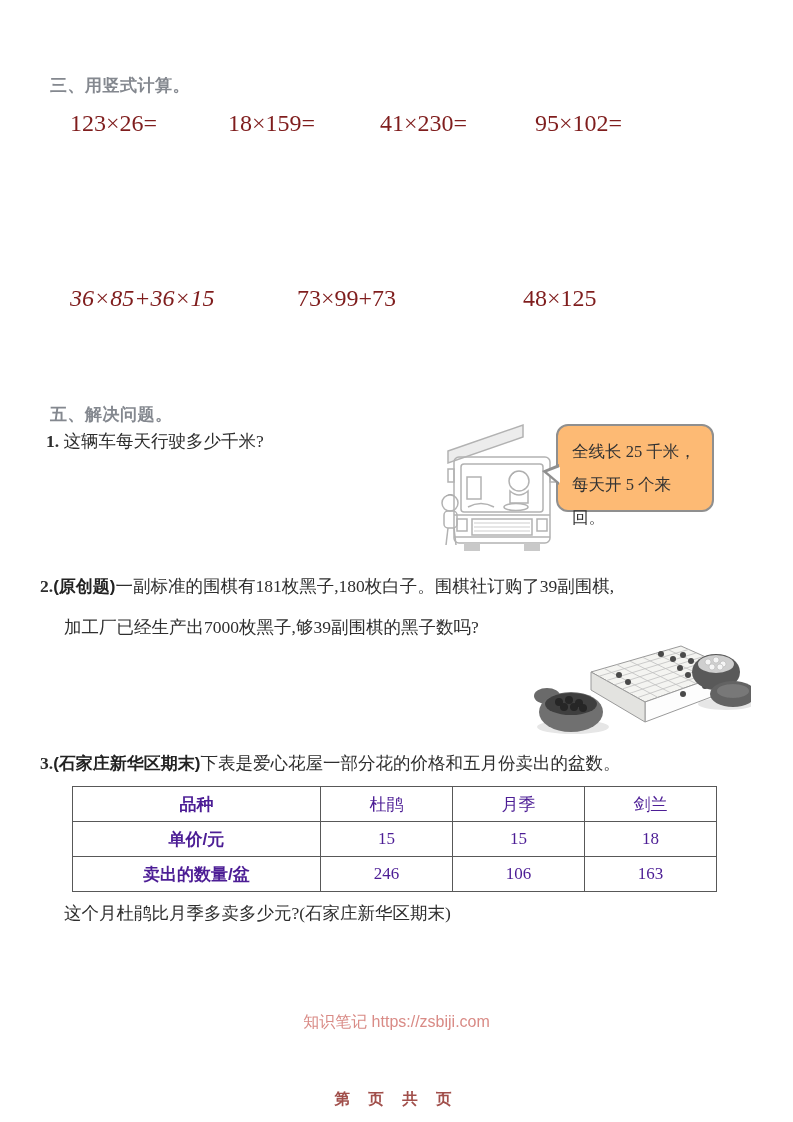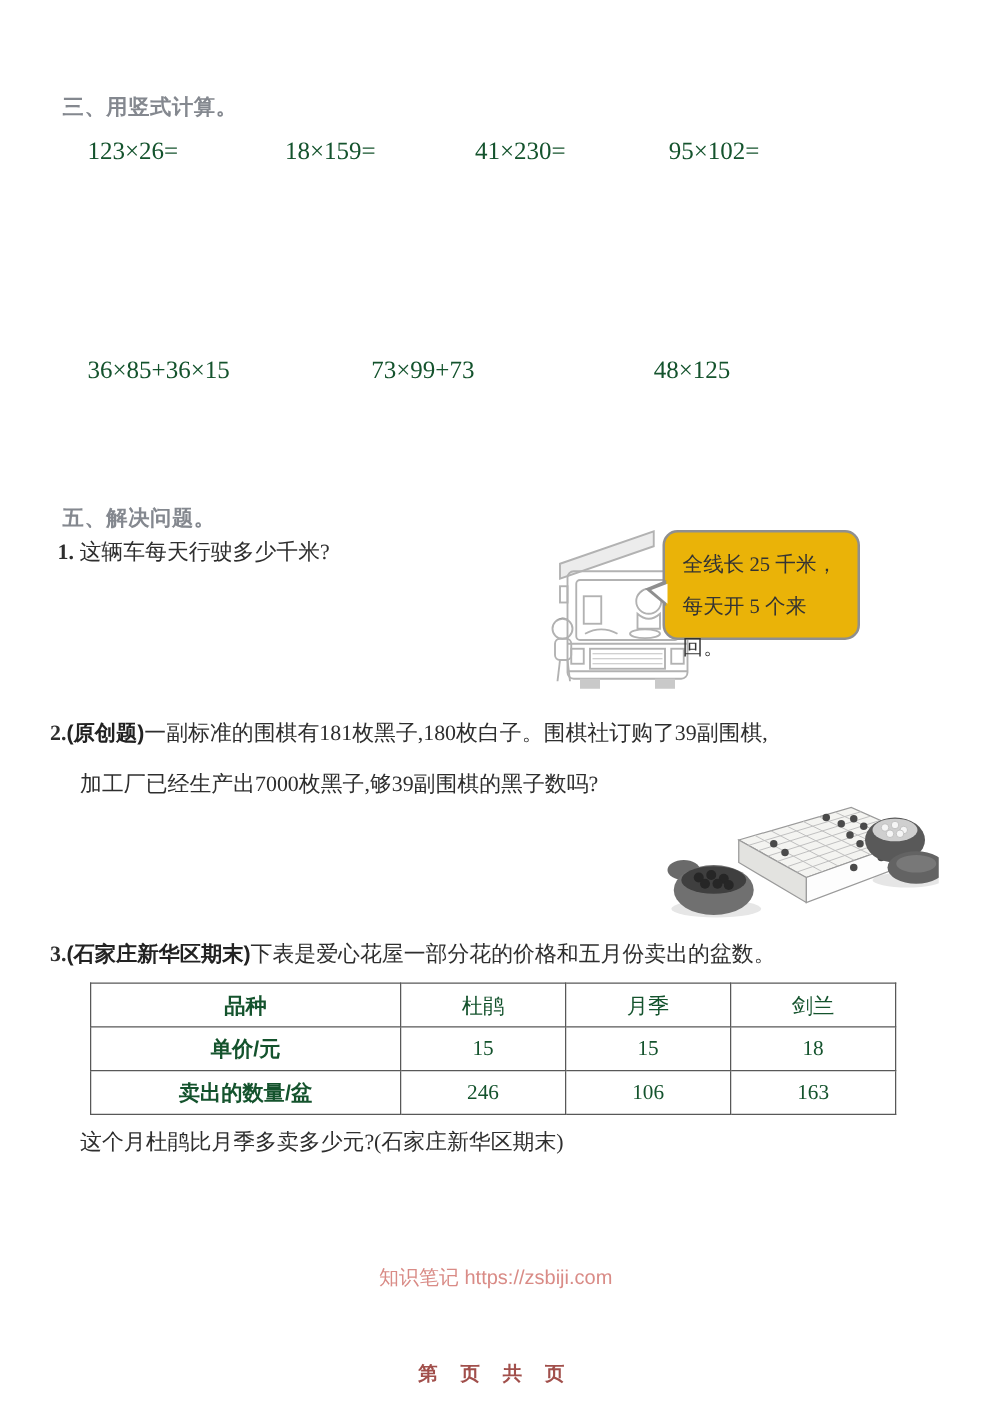--- a/index.html
+++ b/index.html
@@ -16,41 +16,41 @@
   .abs { position: absolute; }
   .sec-heading {
     font-family: "Liberation Sans", sans-serif;
     font-weight: bold;
     font-size: 17px;
     color: #84888f;
     letter-spacing: 0.5px;
   }
   .prob {
     font-family: "Liberation Serif", serif;
-    font-size: 20px;
-    color: #14532d;
+    font-size: 24px;
+    color: #7f1d1d;
   }
   .body-text {
     font-family: "Liberation Serif", serif;
     font-size: 17.5px;
     color: #2e2e2e;
   }
   .num { font-weight: bold; }
   .tag {
     font-family: "Liberation Sans", sans-serif;
     font-weight: bold;
     color: #222;
     font-size: 17px;
   }
   
   .bubble {
-    left: 530px; top: 424px; width: 158px; height: 88px;
+    left: 556px; top: 424px; width: 158px; height: 88px;
     border: 2px solid #8f8f8f;
     border-radius: 12px;
-    background: #eab308;
+    background: #fdba74;
     padding: 9px 10px 0 14px;
     font-size: 16.5px;
     line-height: 33px;
     color: #333;
   }
   .bubble::before {
     content: "";
     position: absolute;
     left: -16px; top: 38px;
     width: 0; height: 0;
@@ -73,21 +73,21 @@
     position: absolute;
     width: 645px;
     border-collapse: collapse;
   }
   table.flower td {
     border: 1.5px solid #585858;
     height: 35px;
     text-align: center;
     vertical-align: middle;
     font-size: 17px;
-    color: #14532d;
+    color: #4c1d95;
     font-family: "Liberation Serif", serif;
   }
   table.flower td.rowlabel {
     font-family: "Liberation Sans", sans-serif;
     font-weight: 600;
     width: 38.5%;
   }
   table.flower td.datacol { width: 20.5%; }
   .footer-site {
     left: 0; top: 1012px; width: 793px;
@@ -112,21 +112,21 @@
 <body>
 
 <div class="page">
 
   <div class="abs sec-heading" style="left:50px; top:74px;">三、用竖式计算。</div>
   <div class="abs prob" style="left:70px;  top:110px;">123×26=</div>
   <div class="abs prob" style="left:228px; top:110px;">18×159=</div>
   <div class="abs prob" style="left:380px; top:110px;">41×230=</div>
   <div class="abs prob" style="left:535px; top:110px;">95×102=</div>
 
-  <div class="abs prob" style="left:70px;  top:285px;">36×85+36×15</div>
+  <div class="abs prob" style="left:70px;  top:285px;font-style:italic;">36×85+36×15</div>
   <div class="abs prob" style="left:297px; top:285px;">73×99+73</div>
   <div class="abs prob" style="left:523px; top:285px;">48×125</div>
 
   <div class="abs sec-heading" style="left:50px; top:403px;">五、解决问题。</div>
 
   <div class="abs body-text" style="left:46px; top:429px;">
     <span class="num">1.</span>
     <span>这辆车每天行驶多少千米?</span>
   </div>
 

